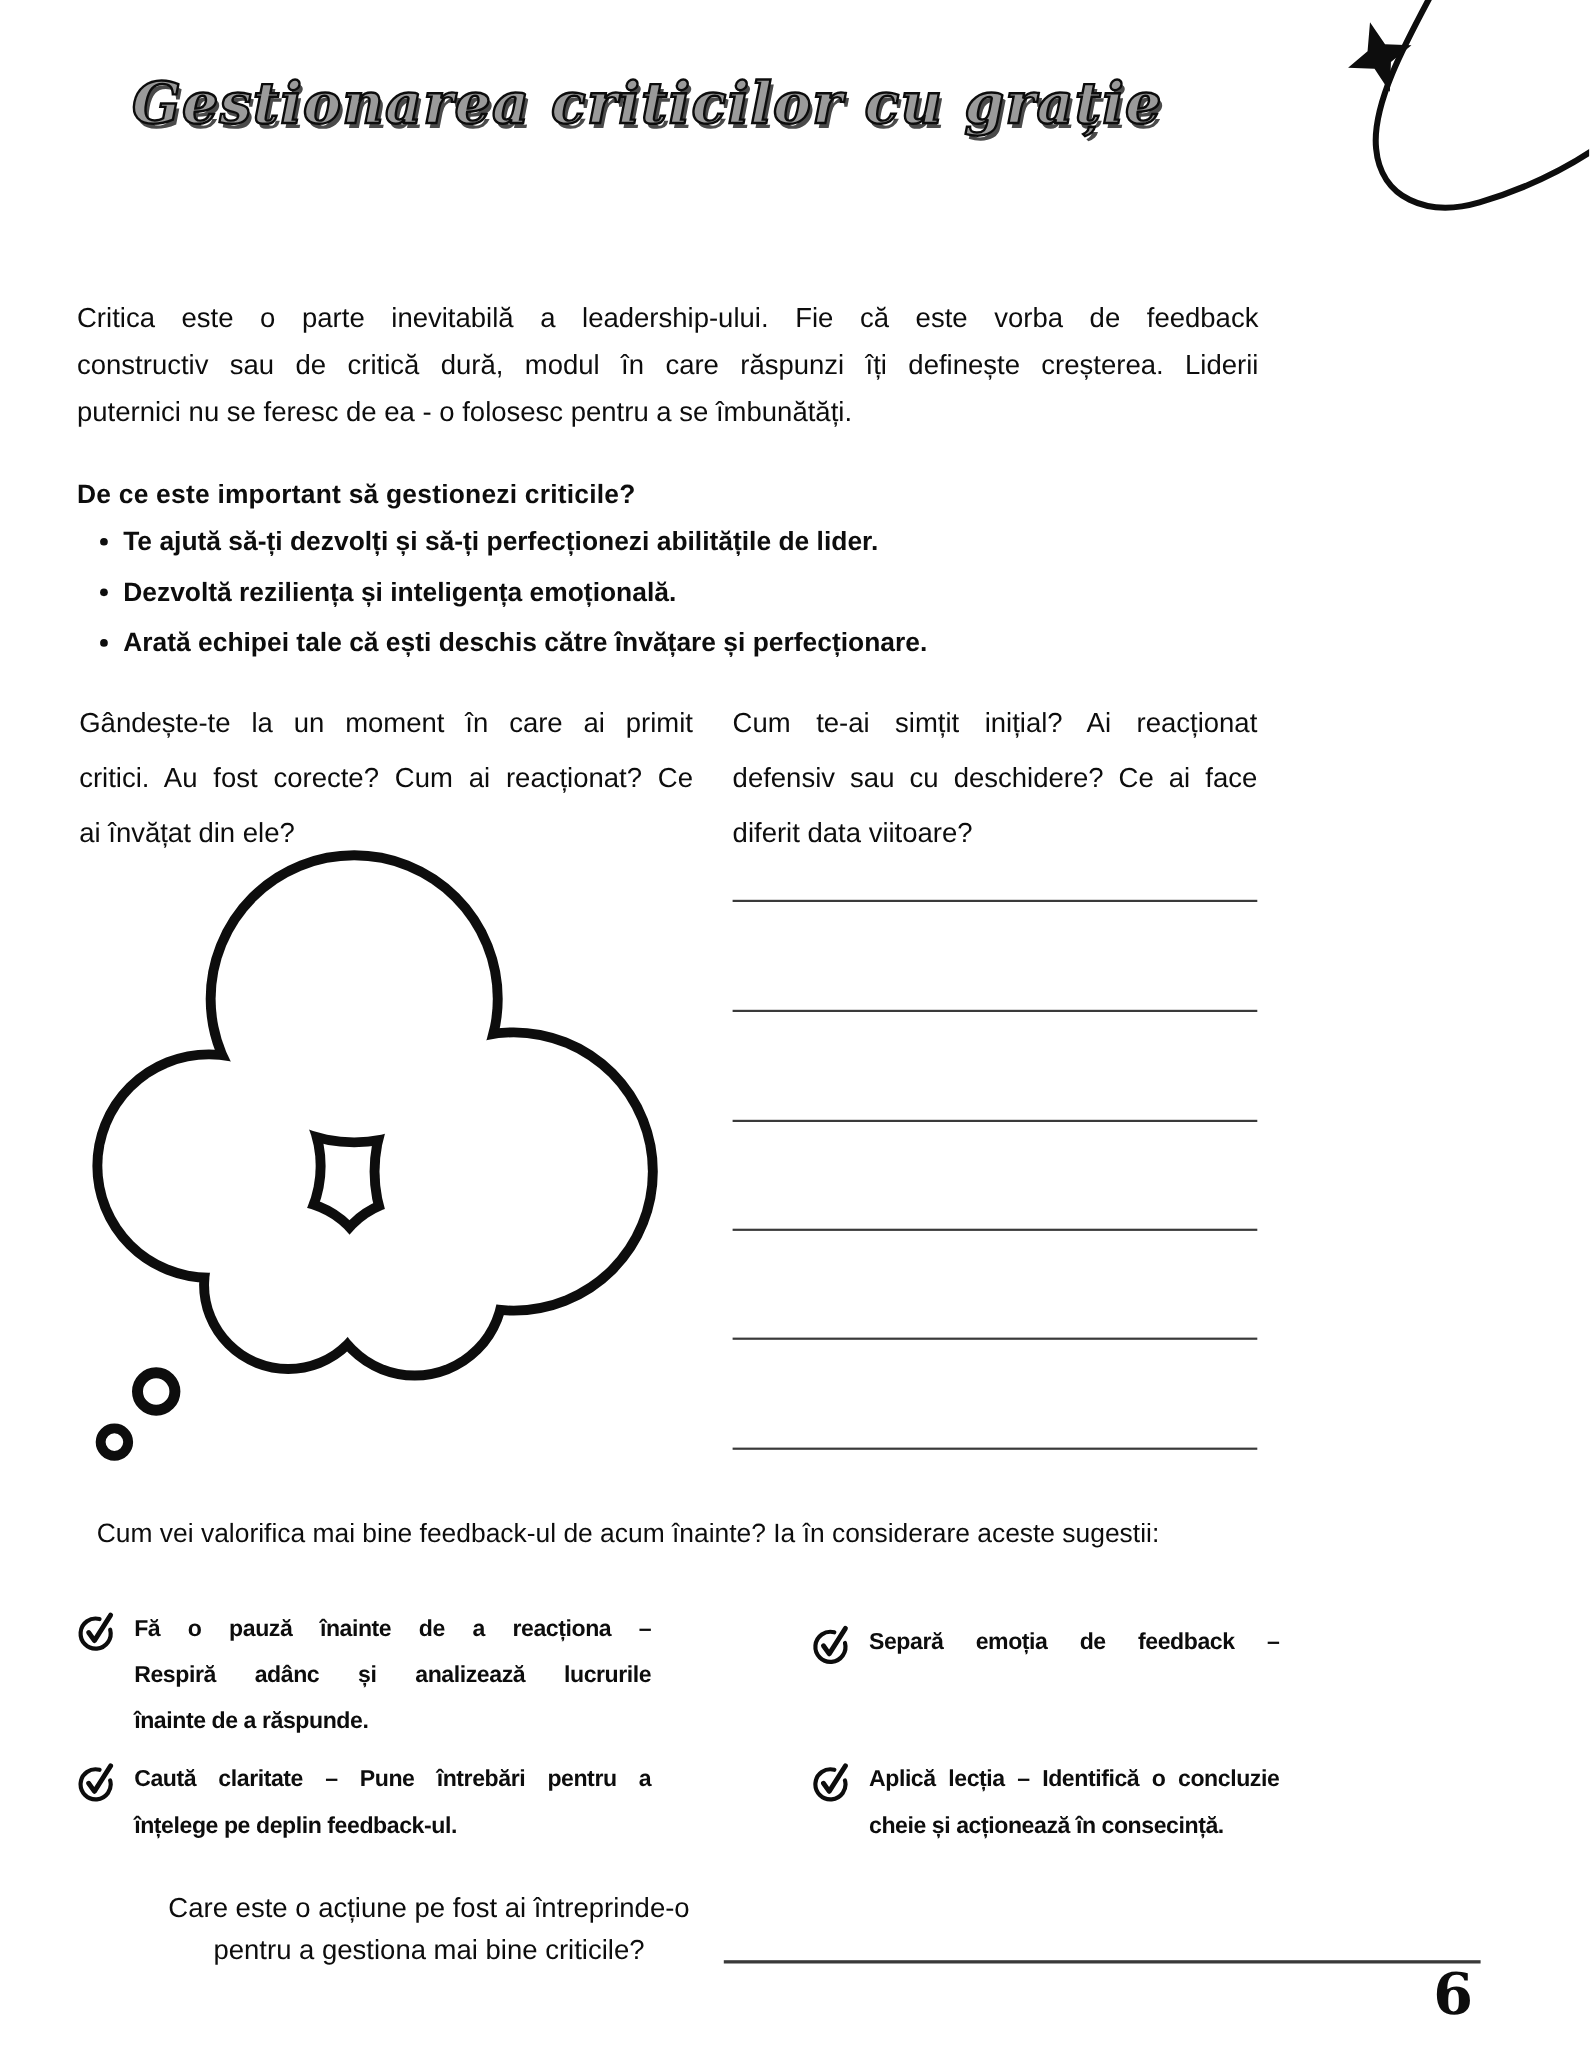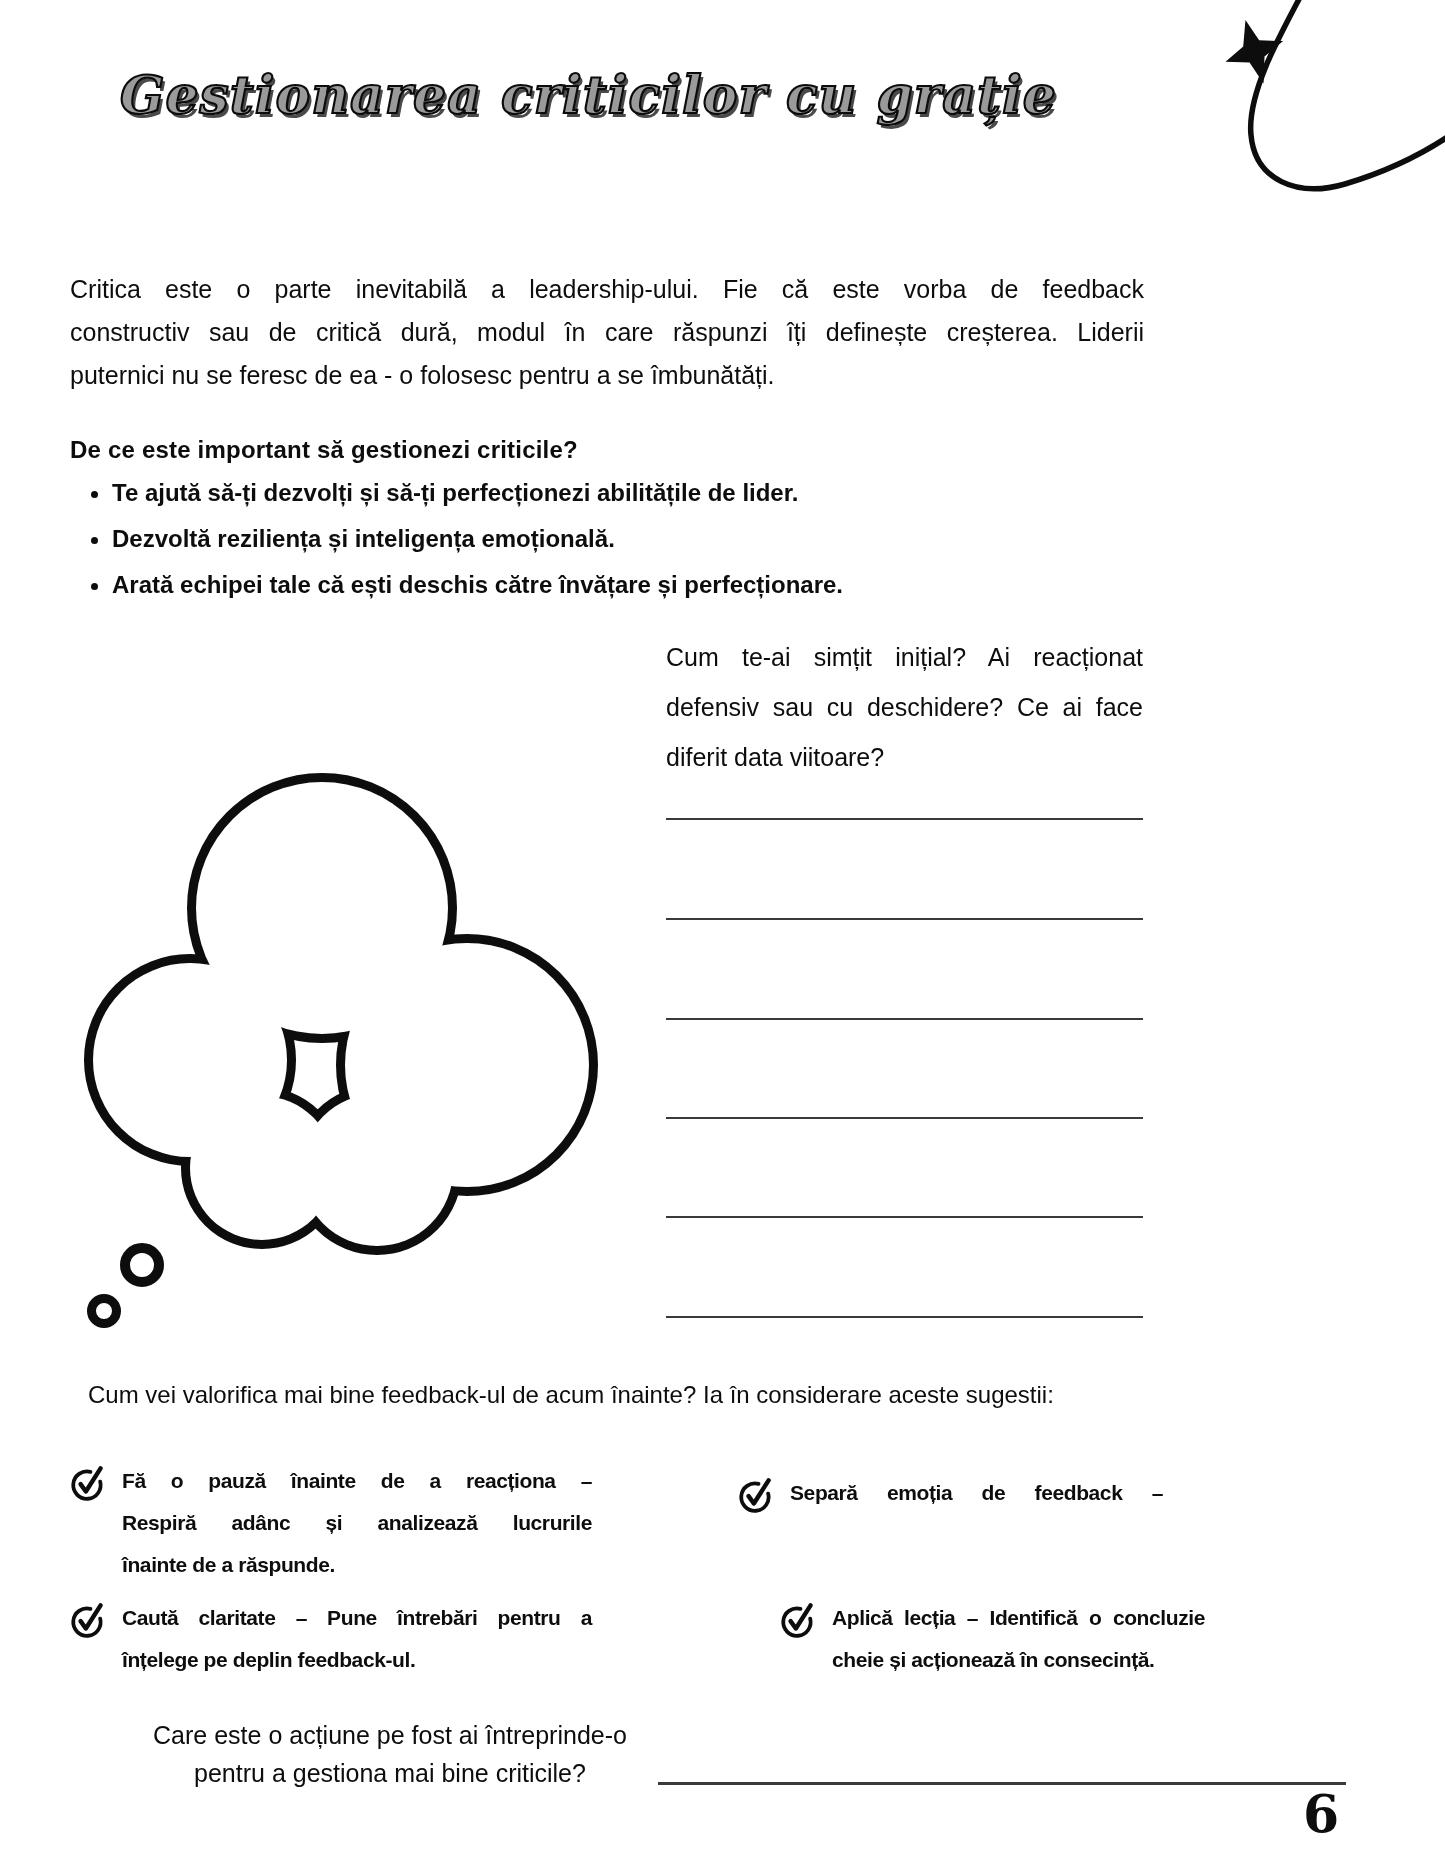--- a/index.html
+++ b/index.html
@@ -50,21 +50,21 @@
   
   .sugg-intro { position:absolute; left:88px; top:1381px;
     font-size:24px; white-space:nowrap; }
 
   .check-item { position:absolute; display:flex; align-items:flex-start; }
   .check-item .ic { flex:0 0 auto; margin-right:14px; margin-top:2px; }
   .check-text { font-weight:bold; font-size:21px; line-height:42px; letter-spacing:-0.4px; }
   .ci-1 { left:70px;  top:1460px; } .ci-1 .check-text { width:470px; }
   .ci-2 { left:70px;  top:1597px; } .ci-2 .check-text { width:470px; }
   .ci-3 { left:738px; top:1472px; } .ci-3 .check-text { width:373px; }
-  .ci-4 { left:780px; top:1597px; } .ci-4 .check-text { width:373px; }
+  .ci-4 { left:738px; top:1597px; } .ci-4 .check-text { width:373px; }
 
   
   .action-q { position:absolute; left:80px; top:1716px; width:620px;
     text-align:center; font-size:25px; line-height:38px; }
   .action-line { position:absolute; left:658px; top:1782px; width:688px; height:3px; background:#3a3a3a; }
 
   .page-num { position:absolute; left:1303px; top:1786px;
     font-family:"DejaVu Serif", serif; font-weight:bold;
     font-size:52px; line-height:56px; }
 </style>
@@ -88,20 +88,25 @@
     <div class="tl">puternici nu se feresc de ea - o folosesc pentru a se îmbunătăți.</div>
   </div>
 
   <div class="heading">De ce este important să gestionezi criticile?</div>
   <ul class="bullets">
     <li>Te ajută să-ți dezvolți și să-ți perfecționezi abilitățile de lider.</li>
     <li>Dezvoltă reziliența și inteligența emoțională.</li>
     <li>Arată echipei tale că ești deschis către învățare și perfecționare.</li>
   </ul>
 
+  <div class="q-left">
+    <div class="tl just">Gândește-te la un moment în care ai primit</div>
+    <div class="tl just">critici. Au fost corecte? Cum ai reacționat? Ce</div>
+    <div class="tl">ai învățat din ele?</div>
+  </div>
   <div class="q-right">
     <div class="tl just">Cum te-ai simțit inițial? Ai reacționat</div>
     <div class="tl just">defensiv sau cu deschidere? Ce ai face</div>
     <div class="tl">diferit data viitoare?</div>
   </div>
 
   <div class="ans-line" style="top:818px"></div>
   <div class="ans-line" style="top:918px"></div>
   <div class="ans-line" style="top:1018px"></div>
   <div class="ans-line" style="top:1117px"></div>

